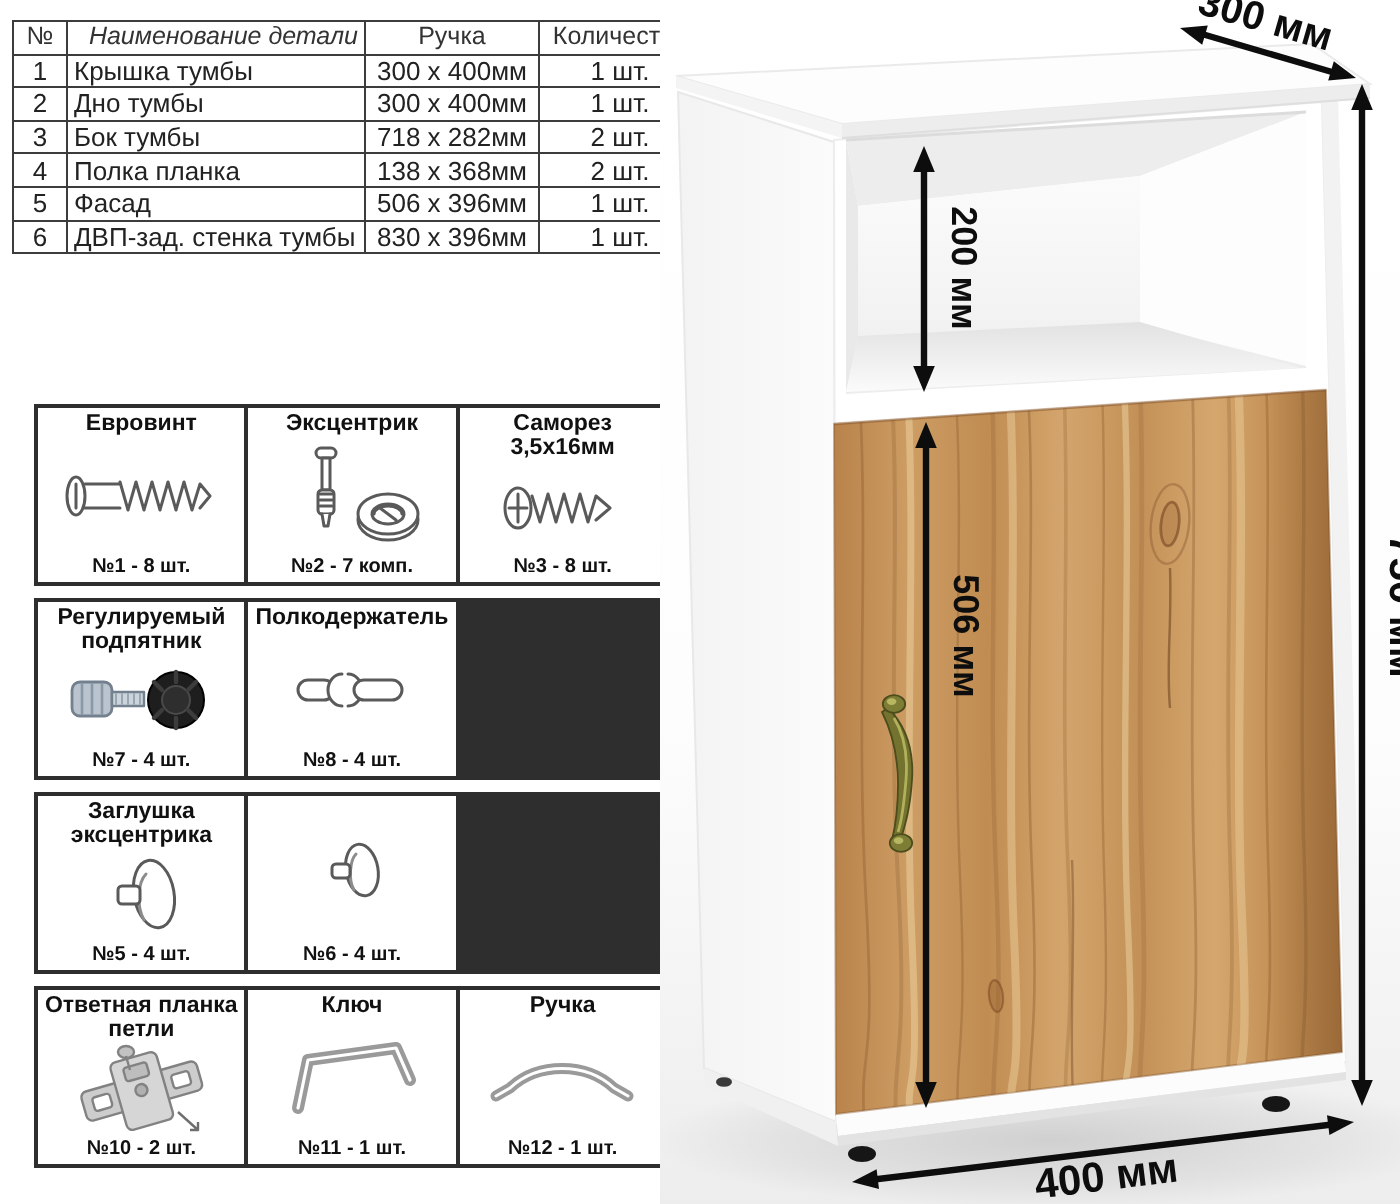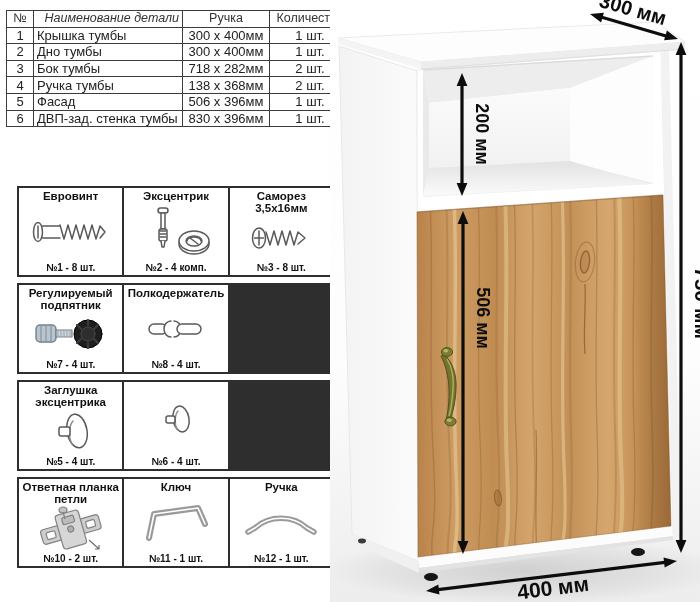--- a/index.html
+++ b/index.html
@@ -13,21 +13,21 @@
                padding:0 3px;height:15.6px;line-height:15px;text-align:center;color:#222;
                white-space:nowrap;overflow:hidden;}
   .parts-table th{font-size:12.5px;color:#333;}
   .parts-table .c0{width:20px;}
   .parts-table .c1{width:142px;text-align:left;}
   .parts-table .c2{width:80px;}
   .parts-table .c3{width:74px;}
   .parts-table th.c1{text-align:right;font-style:italic;}
 
   
-  .hw-grid{position:absolute;left:17px;top:186px;width:318px;}
+  .hw-grid{position:absolute;left:17px;top:202px;width:318px;}
   .hw-row{display:grid;grid-template-columns:repeat(3,1fr);gap:2px;background:#2e2e2e;
           border:2px solid #2e2e2e;height:91px;margin-bottom:6px;box-sizing:border-box;}
   .hw-cell{background:#fff;display:flex;flex-direction:column;align-items:center;
            justify-content:space-between;padding:2px 1px;overflow:hidden;}
   .hw-title{font-size:11.5px;font-weight:bold;line-height:1.08;text-align:center;color:#111;}
   .hw-icon{flex:1;display:flex;align-items:center;justify-content:center;min-height:0;}
   .hw-icon svg{display:block;}
   .hw-count{font-size:10px;font-weight:bold;color:#111;white-space:nowrap;}
 
   
@@ -62,21 +62,21 @@
           <td class="c3">1 шт.</td>
         </tr>
         <tr>
           <td class="c0">3</td>
           <td class="c1">Бок тумбы</td>
           <td class="c2">718 x 282мм</td>
           <td class="c3">2 шт.</td>
         </tr>
         <tr>
           <td class="c0">4</td>
-          <td class="c1">Ручка тумбы</td>
+          <td class="c1">Полка планка</td>
           <td class="c2">138 x 368мм</td>
           <td class="c3">2 шт.</td>
         </tr>
         <tr>
           <td class="c0">5</td>
           <td class="c1">Фасад</td>
           <td class="c2">506 x 396мм</td>
           <td class="c3">1 шт.</td>
         </tr>
         <tr>
@@ -111,21 +111,21 @@
     <rect x="25" y="23" width="8" height="12" rx="2" fill="#fff"></rect>
     <path d="M26 25 h6 M26 28 h6 M26 31 h6"></path>
     <path d="M27 35 l1 6 l2 0 l1 -6" fill="#fff"></path>
     <ellipse cx="60" cy="38" rx="15" ry="10" fill="#fff"></ellipse>
     <ellipse cx="60" cy="35" rx="15" ry="10" fill="#fff"></ellipse>
     <ellipse cx="60" cy="35" rx="8" ry="5" fill="#fff"></ellipse>
     <path d="M53 35 a7 4 0 0 1 14 0"></path>
     <line x1="56" y1="32" x2="64" y2="38"></line>
   </svg>
 </div>
-          <div class="hw-count">№2 - 4 комп.</div>
+          <div class="hw-count">№2 - 7 комп.</div>
         </div>
         <div class="hw-cell">
           <div class="hw-title">Саморез 3,5х16мм</div>
           <div class="hw-icon">
   <svg width="64" height="38" viewBox="0 0 64 38" fill="none" stroke="#5a5a5a" stroke-width="1.5" stroke-linecap="round" stroke-linejoin="round">
     <ellipse cx="10" cy="19" rx="6.5" ry="10" fill="#fff"></ellipse>
     <path d="M10 12 v14 M5.5 19 h9"></path>
     <path d="M17 13 L21 26 L25 12 L29 26 L33 12 L37 26 L41 12 L45 26 L49 13 L56 19 L49 25" fill="#fff"></path>
   </svg>
 </div>

